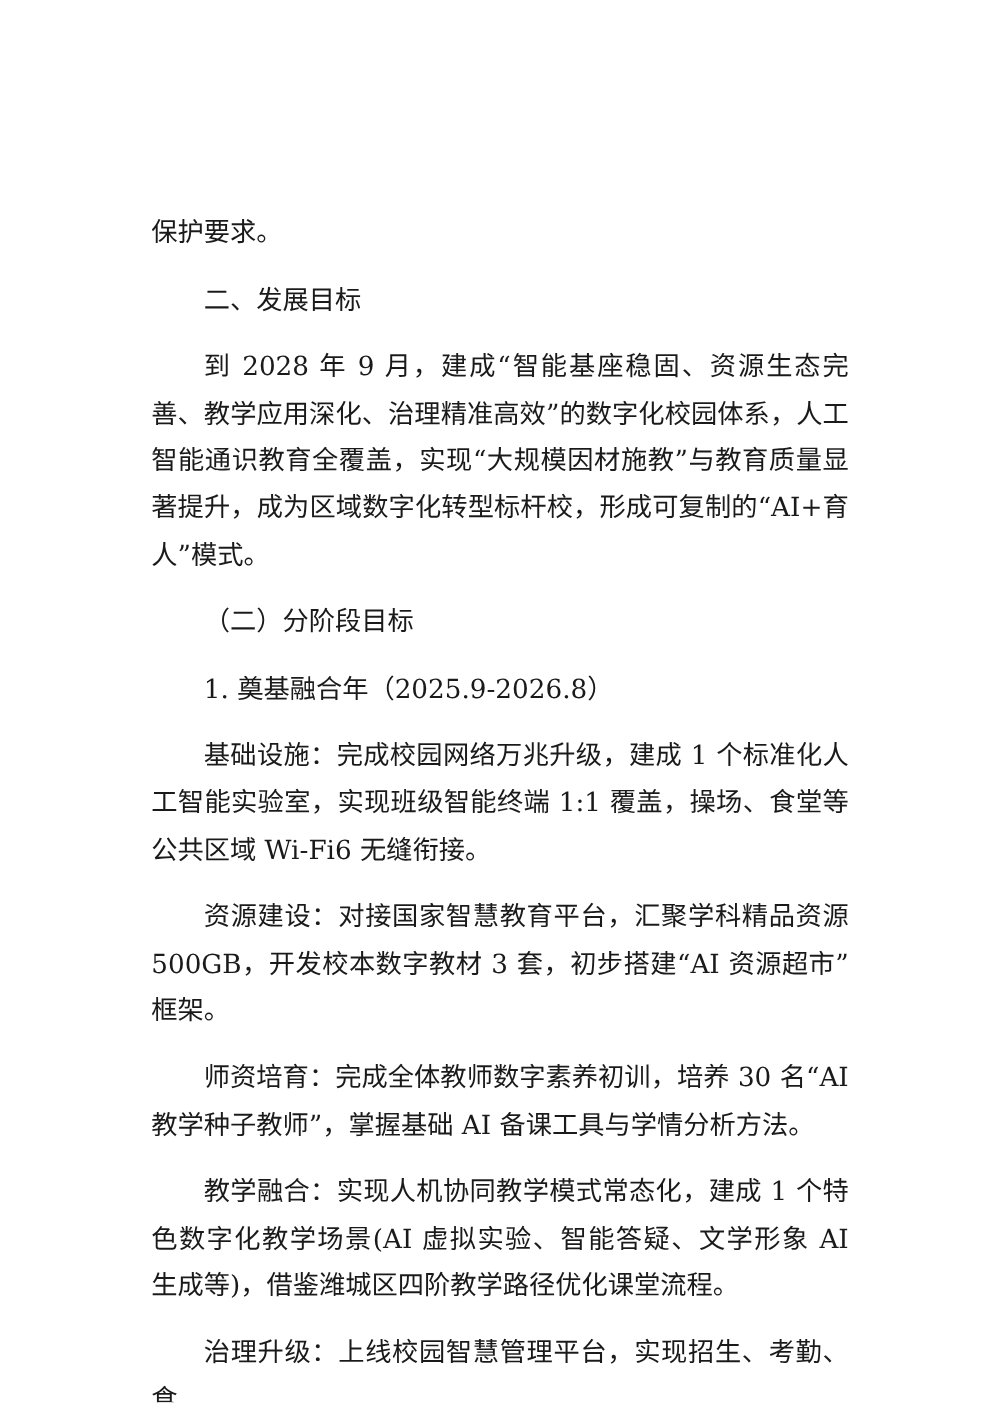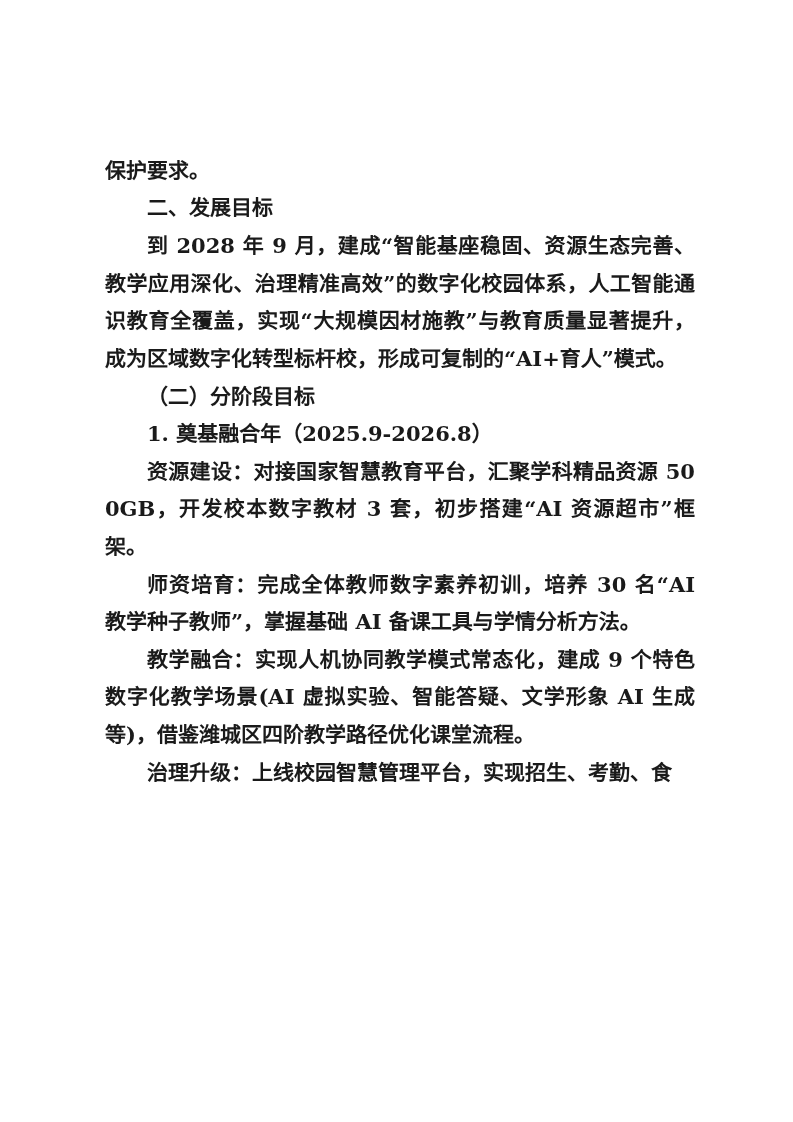--- a/index.html
+++ b/index.html
@@ -16,25 +16,25 @@
     font-family: "DejaVu Serif", "Liberation Serif", serif;
     color: #1a1a1a;
   }
   .content {
     position: absolute;
     top: 152px;
     left: 105px;
     width: 590px;
   }
   .content p, .content h2, .content h3, .content h4 {
-    margin: 0;
+    margin: 16px;
     padding: 0;
     font-size: 21px;
     line-height: 37.6px;
-    font-weight: bold;
+    font-weight: normal;
     text-align: justify;
     word-break: break-all;
   }
   .indent {
     text-indent: 2em;
   }
   .h-main {
     font-family: "DejaVu Sans", "Liberation Sans", sans-serif;
     font-weight: bold;
     text-align: left;
@@ -46,18 +46,19 @@
 </head>
 <body>
 
 <div class="page">
   <div class="content">
     <p class="no-indent">保护要求。</p>
     <h2 class="indent h-main">二、发展目标</h2>
     <p class="indent">到 2028 年 9 月，建成“智能基座稳固、资源生态完善、教学应用深化、治理精准高效”的数字化校园体系，人工智能通识教育全覆盖，实现“大规模因材施教”与教育质量显著提升，成为区域数字化转型标杆校，形成可复制的“AI+育人”模式。</p>
     <h3 class="indent h-sub">（二）分阶段目标</h3>
     <h4 class="indent h-num">1. 奠基融合年（2025.9-2026.8）</h4>
+    <p class="indent">基础设施：完成校园网络万兆升级，建成 1 个标准化人工智能实验室，实现班级智能终端 1:1 覆盖，操场、食堂等公共区域 Wi-Fi6 无缝衔接。</p>
     <p class="indent">资源建设：对接国家智慧教育平台，汇聚学科精品资源 500GB，开发校本数字教材 3 套，初步搭建“AI 资源超市”框架。</p>
     <p class="indent">师资培育：完成全体教师数字素养初训，培养 30 名“AI 教学种子教师”，掌握基础 AI 备课工具与学情分析方法。</p>
-    <p class="indent">教学融合：实现人机协同教学模式常态化，建成 9 个特色数字化教学场景(AI 虚拟实验、智能答疑、文学形象 AI 生成等)，借鉴潍城区四阶教学路径优化课堂流程。</p>
+    <p class="indent">教学融合：实现人机协同教学模式常态化，建成 1 个特色数字化教学场景(AI 虚拟实验、智能答疑、文学形象 AI 生成等)，借鉴潍城区四阶教学路径优化课堂流程。</p>
     <p class="indent">治理升级：上线校园智慧管理平台，实现招生、考勤、食</p>
   </div>
 </div>
 
 </body></html>

